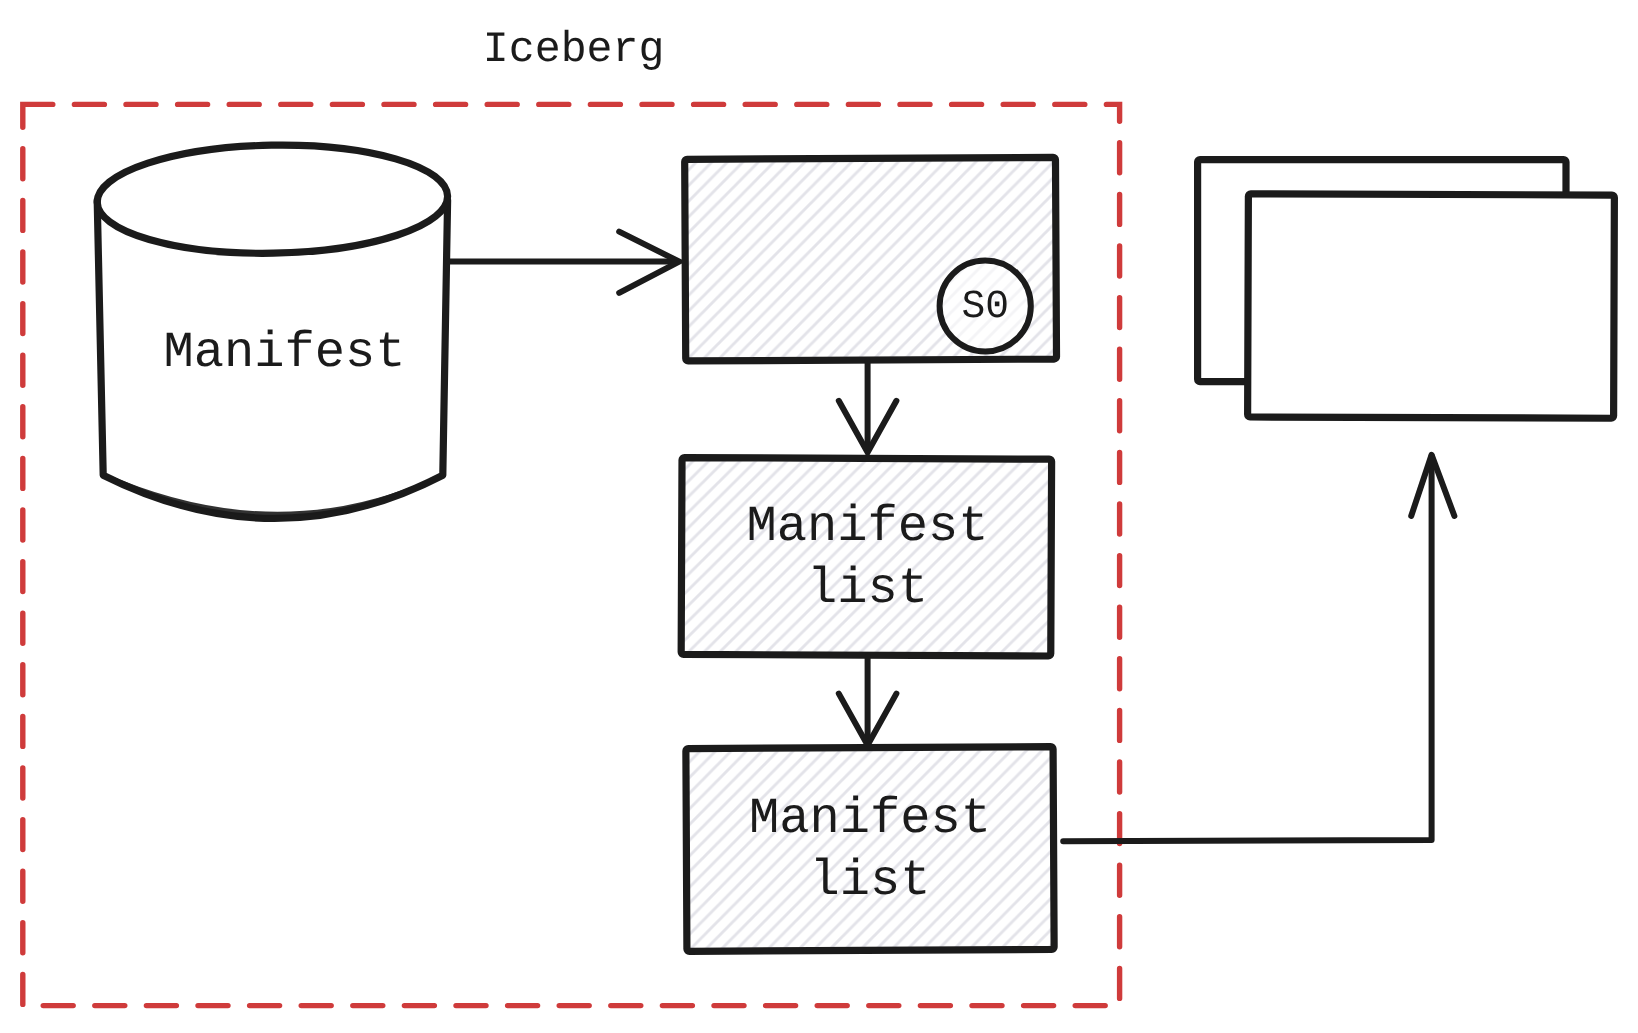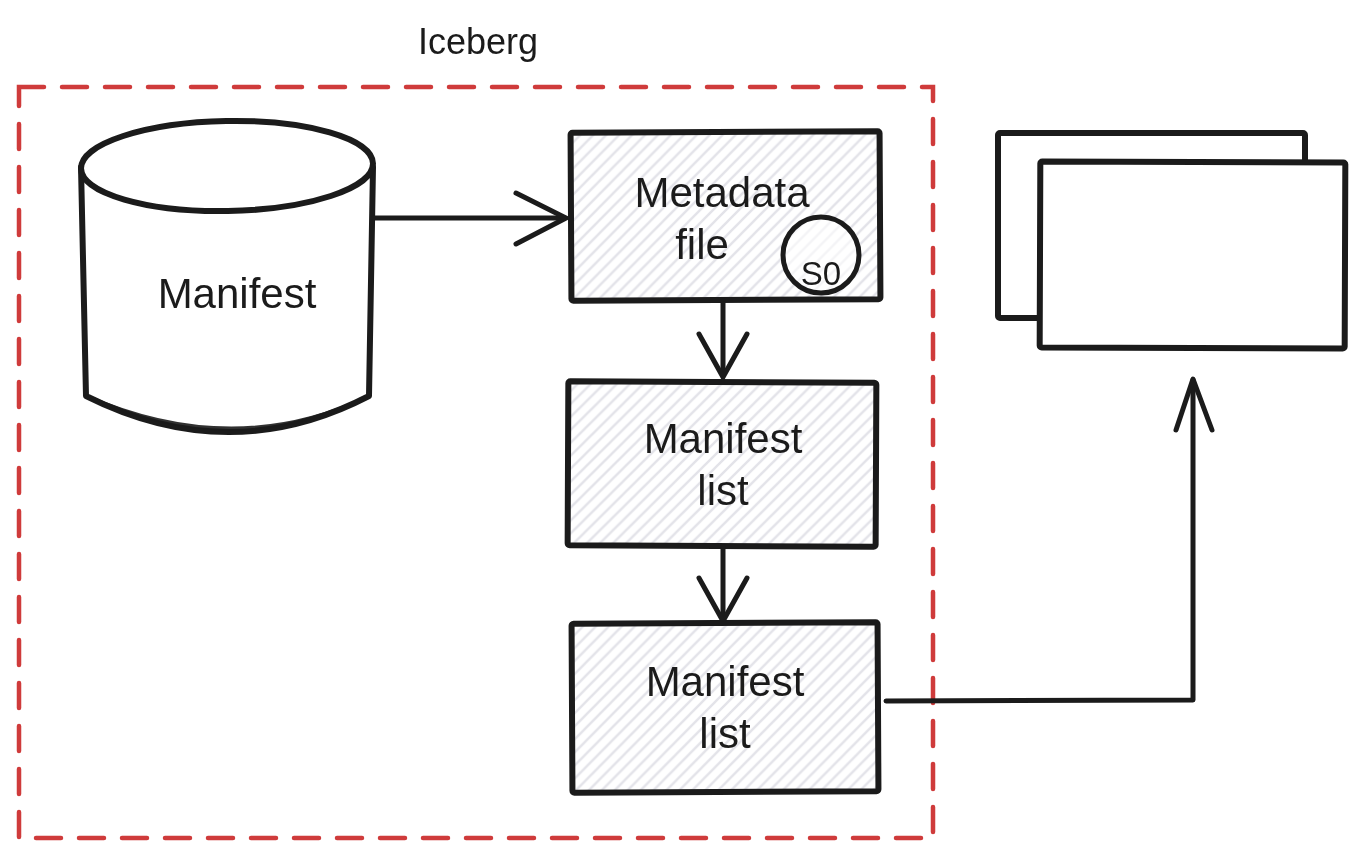--- a/index.html
+++ b/index.html
@@ -13,20 +13,21 @@
   }
   #diagram-svg{position:absolute;left:0;top:0;}
   .lbl{
     position:absolute;
     transform:translate(-50%,-50%);
     text-align:center;
     color:#1b1b1b;
     line-height:1.24;
     white-space:nowrap;
     user-select:none;
+    font-family:Liberation Mono, monospace;
   }
   .lbl .ln{display:block;}
   .title-lbl{font-size:36px;}
   .node-lbl{font-size:42px;}
   .badge-lbl{font-size:33px;}
 </style>
 </head>
 <body>
 
 <div id="canvas">
@@ -83,26 +84,22 @@
     <rect x="998" y="133" width="307" height="185" rx="2" fill="#ffffff" stroke="#1b1b1b" stroke-width="6" stroke-linejoin="round"></rect>
     <g transform="rotate(0.2 1192 255)">
       <rect x="1040" y="162" width="305" height="186" rx="2" fill="#ffffff" stroke="#1b1b1b" stroke-width="6" stroke-linejoin="round"></rect>
     </g>
   </svg>
 
   <div class="lbl title-lbl" style="left:478px; top:42px;">Iceberg</div>
 
   <div class="lbl node-lbl" style="left:237px; top:294px;">Manifest</div>
 
-  <div class="lbl node-lbl" style="left:722px; top:219px;">
-    <span class="ln">Metadata</span>
-    <span class="ln" style="margin-right:40px;">file</span>
-  </div>
 
-  <div class="lbl badge-lbl" style="left:821px; top:274px;">S0</div>
+  <div class="lbl badge-lbl" style="left:821px; top:257px;">S0</div>
 
   <div class="lbl node-lbl" style="left:723px; top:465px;">
     <span class="ln">Manifest</span>
     <span class="ln">list</span>
   </div>
 
   <div class="lbl node-lbl" style="left:725px; top:708px;">
     <span class="ln">Manifest</span>
     <span class="ln">list</span>
   </div>

